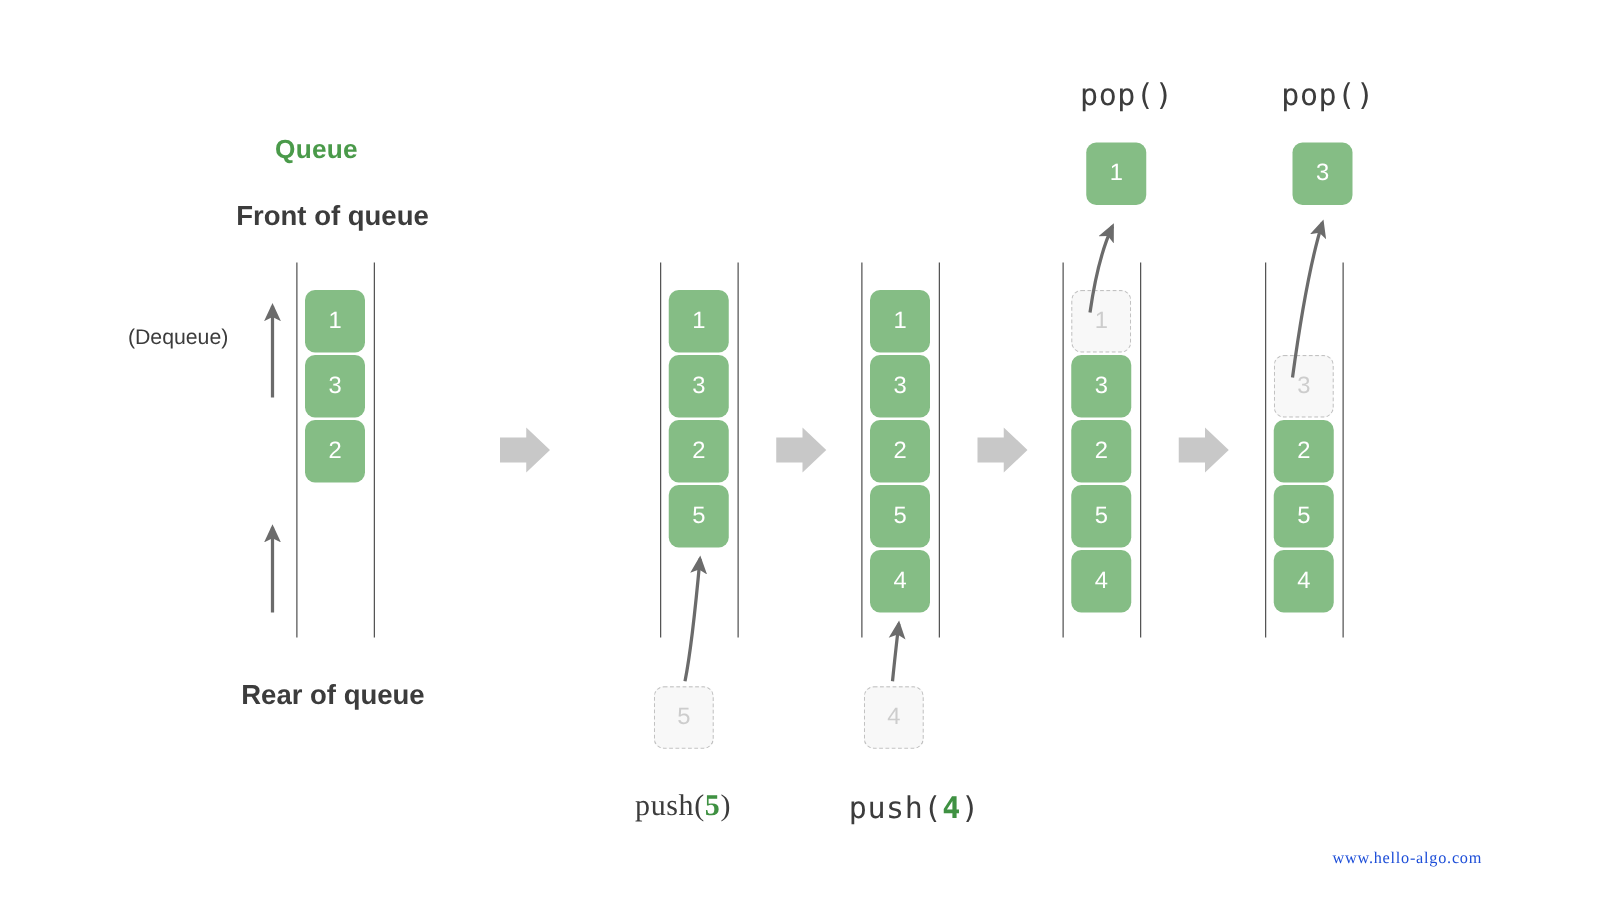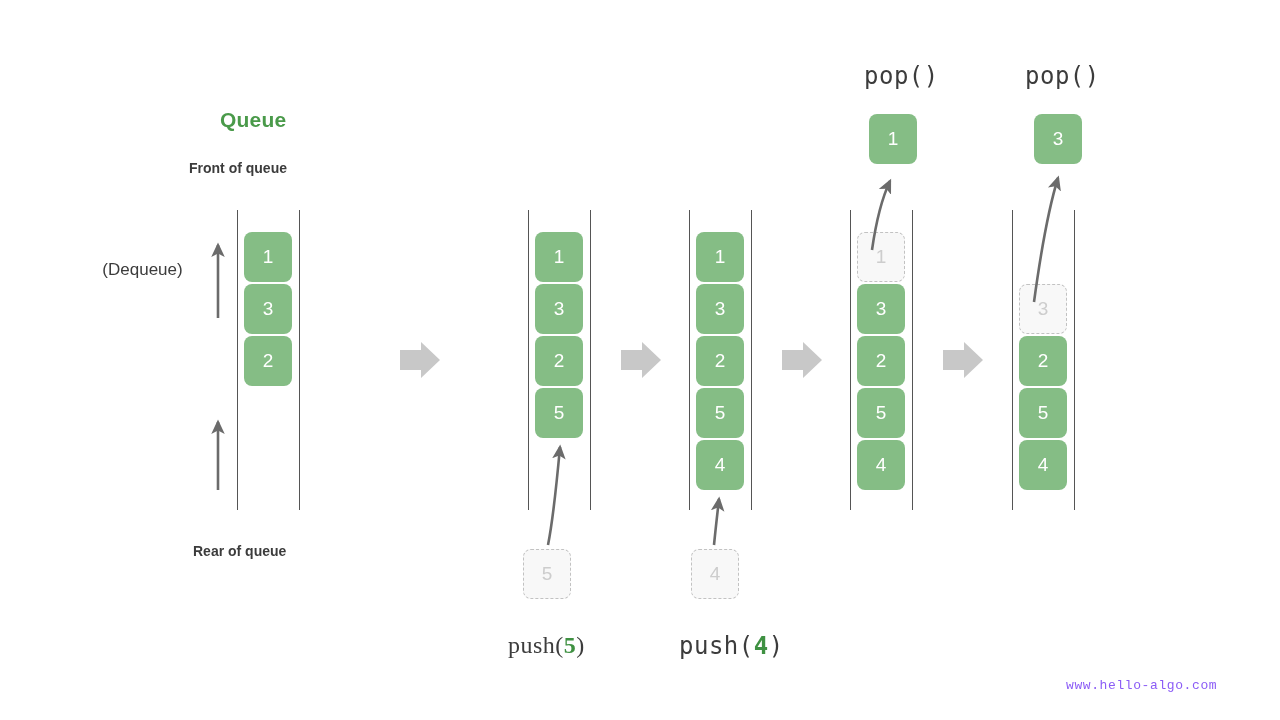--- a/index.html
+++ b/index.html
@@ -19,21 +19,21 @@
   .title {
     position: absolute;
     font-size: 21px;
     font-weight: bold;
     color: #4a9a4a;
     white-space: nowrap;
     letter-spacing: .2px;
   }
   .hdr-label {
     position: absolute;
-    font-size: 14px;
+    font-size: 22px;
     font-weight: bold;
     color: #3c3c3c;
     white-space: nowrap;
   }
   .side-label {
     position: absolute;
     text-align: center;
     color: #3c3c3c;
     white-space: nowrap;
     line-height: 1.32;
@@ -46,23 +46,23 @@
     font-family: "DejaVu Sans Mono", "Liberation Mono", monospace;
     font-size: 24px;
     color: #3c3c3c;
     white-space: nowrap;
     letter-spacing: .5px;
   }
   .mono-label .arg { color: #3f9142; font-weight: bold; }
 
   .watermark {
     position: absolute;
-    font-family: Liberation Mono, monospace;
+    font-family: Liberation Serif, serif;
     font-size: 13px;
-    color: #8b5cf6;
+    color: #1d4ed8;
     white-space: nowrap;
     letter-spacing: .6px;
   }
 
   
   .rail {
     position: absolute;
     width: 1px;
     background: #555555;
   }

